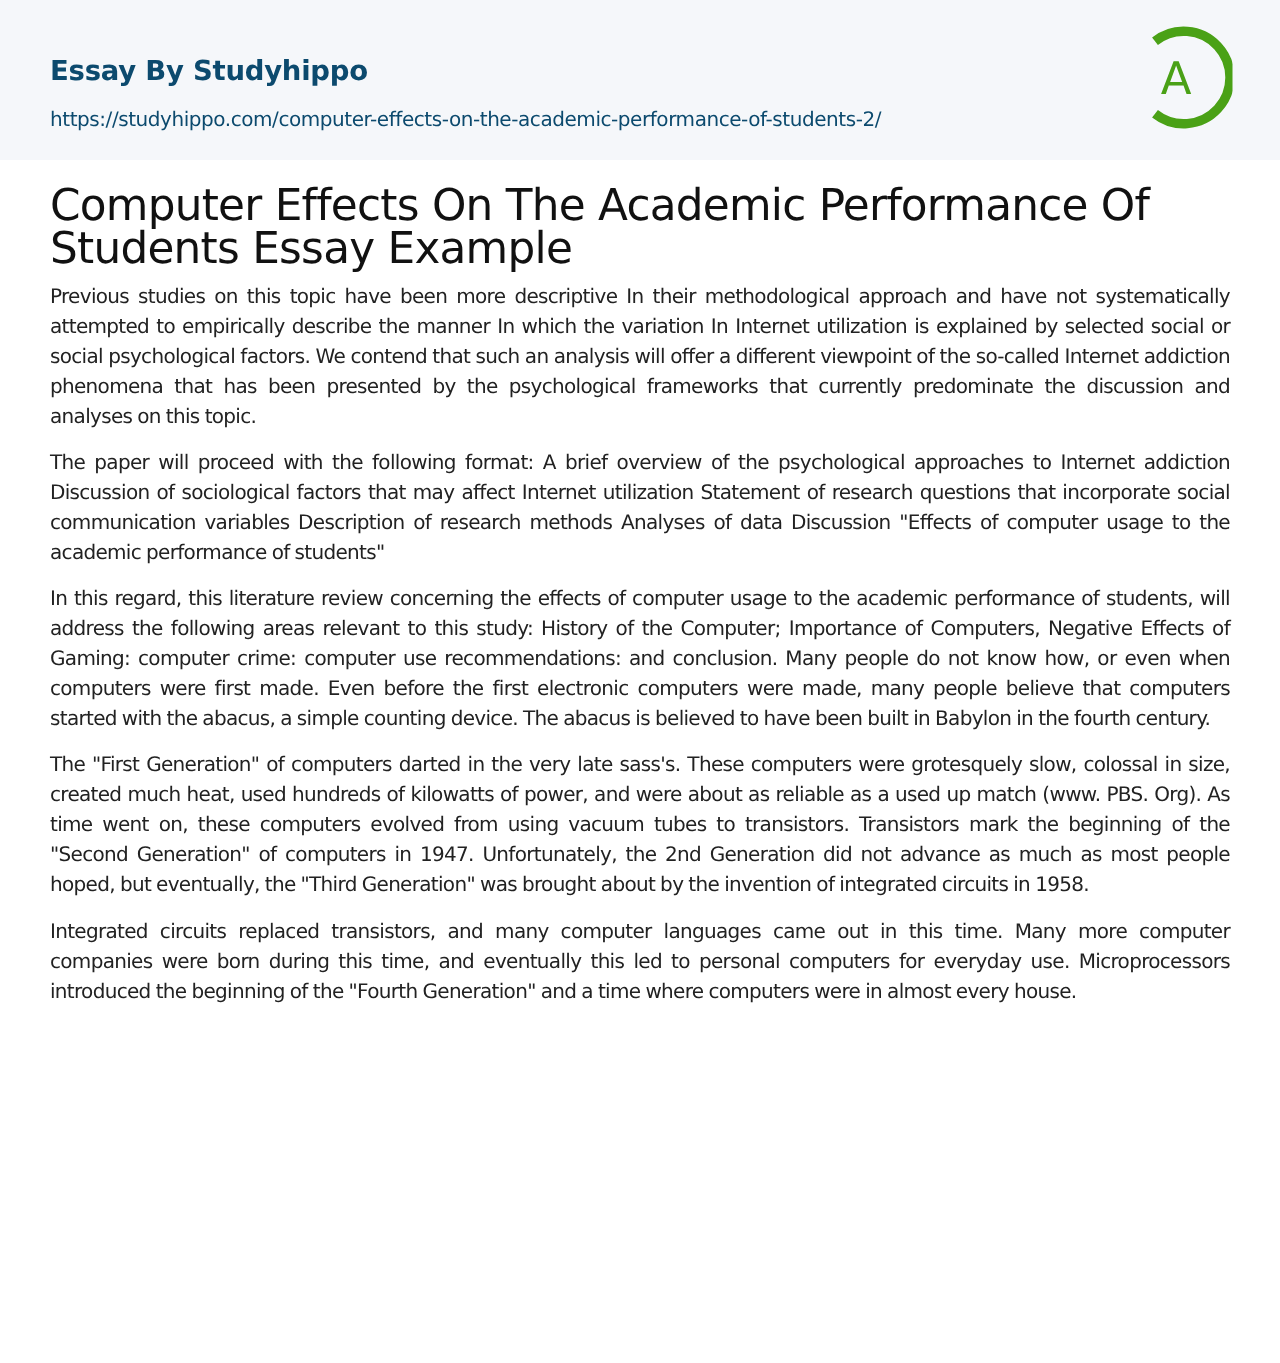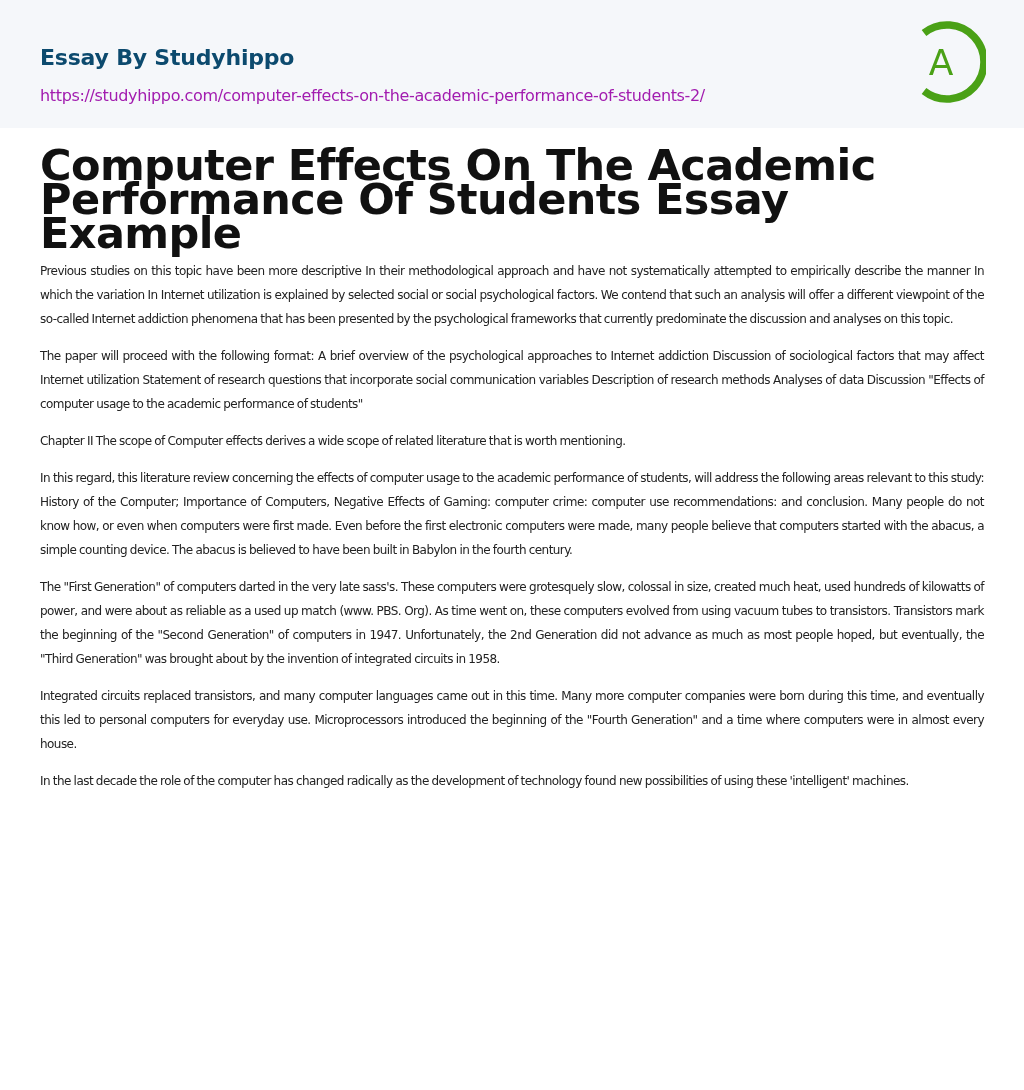--- a/index.html
+++ b/index.html
@@ -24,46 +24,46 @@
       font-size: 22px;
       color: #0c4a6e;
       margin: 3px 0 0 0;
       line-height: 30px;
       letter-spacing: -0.2px;
     }
     .url {
       display: block;
       margin-top: 13px;
       font-size: 16px;
-      color: #a21caf;
+      color: #0c4a6e;
       text-decoration: none;
       letter-spacing: -0.35px;
       line-height: 20px;
     }
     .logo {
       position: absolute;
       right: 38px;
       top: 19px;
       width: 70px;
       height: 86px;
     }
     .content {
       padding: 0 40px;
     }
     h1 {
       font-family: "DejaVu Sans", sans-serif;
-      font-weight: bold;
-      font-size: 43px;
+      font-weight: normal;
+      font-size: 35px;
       line-height: 34px;
       color: #111111;
       margin: 20px 0 0 0;
       letter-spacing: -0.6px;
     }
     p {
-      font-size: 12px;
+      font-size: 16px;
       line-height: 24px;
       margin: 13px 0 0 0;
       text-align: justify;
       color: #222222;
       letter-spacing: -0.55px;
       word-spacing: -0.5px;
     }
     p.first { margin-top: 9px; }
     p.heading { margin-top: 13px; }
   </style>
@@ -78,18 +78,16 @@
       <path d="M 8 14 A 37 37 0 1 1 8 72" fill="none" stroke="#4aa116" stroke-width="7.5" stroke-linecap="butt"></path>
       <text x="25" y="56" text-anchor="middle" font-family="DejaVu Sans, sans-serif" font-size="36" fill="#4aa116">A</text>
     </svg>
   </div>
 </div>
 
 <div class="content">
   <h1>Computer Effects On The Academic Performance Of Students Essay Example</h1>
   <p class="first">Previous studies on this topic have been more descriptive In their methodological approach and have not systematically attempted to empirically describe the manner In which the variation In Internet utilization is explained by selected social or social psychological factors. We contend that such an analysis will offer a different viewpoint of the so-called Internet addiction phenomena that has been presented by the psychological frameworks that currently predominate the discussion and analyses on this topic.</p>
   <p>The paper will proceed with the following format: A brief overview of the psychological approaches to Internet addiction Discussion of sociological factors that may affect Internet utilization Statement of research questions that incorporate social communication variables Description of research methods Analyses of data Discussion "Effects of computer usage to the academic performance of students"</p>
-  <p>Chapter II The scope of Computer effects derives a wide scope of related literature that is worth mentioning.</p>
   <p>In this regard, this literature review concerning the effects of computer usage to the academic performance of students, will address the following areas relevant to this study: History of the Computer; Importance of Computers, Negative Effects of Gaming: computer crime: computer use recommendations: and conclusion. Many people do not know how, or even when computers were first made. Even before the first electronic computers were made, many people believe that computers started with the abacus, a simple counting device. The abacus is believed to have been built in Babylon in the fourth century.</p>
   <p>The "First Generation" of computers darted in the very late sass's. These computers were grotesquely slow, colossal in size, created much heat, used hundreds of kilowatts of power, and were about as reliable as a used up match (www. PBS. Org). As time went on, these computers evolved from using vacuum tubes to transistors. Transistors mark the beginning of the "Second Generation" of computers in 1947. Unfortunately, the 2nd Generation did not advance as much as most people hoped, but eventually, the "Third Generation" was brought about by the invention of integrated circuits in 1958.</p>
   <p>Integrated circuits replaced transistors, and many computer languages came out in this time. Many more computer companies were born during this time, and eventually this led to personal computers for everyday use. Microprocessors introduced the beginning of the "Fourth Generation" and a time where computers were in almost every house.</p>
-  <p>In the last decade the role of the computer has changed radically as the development of technology found new possibilities of using these 'intelligent' machines.</p>
 </div>
 
 </body></html>

